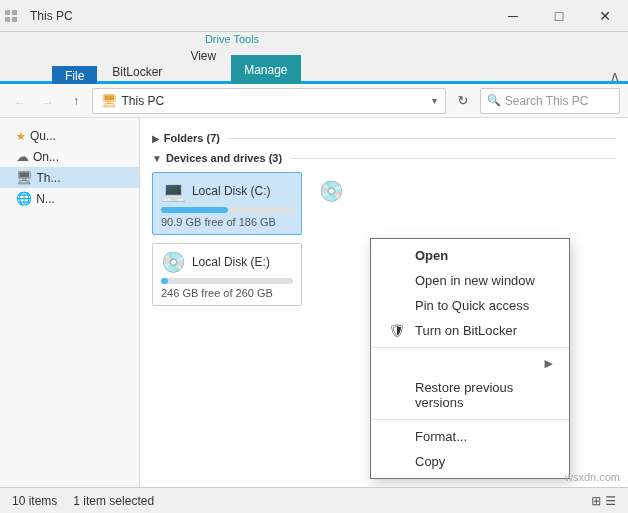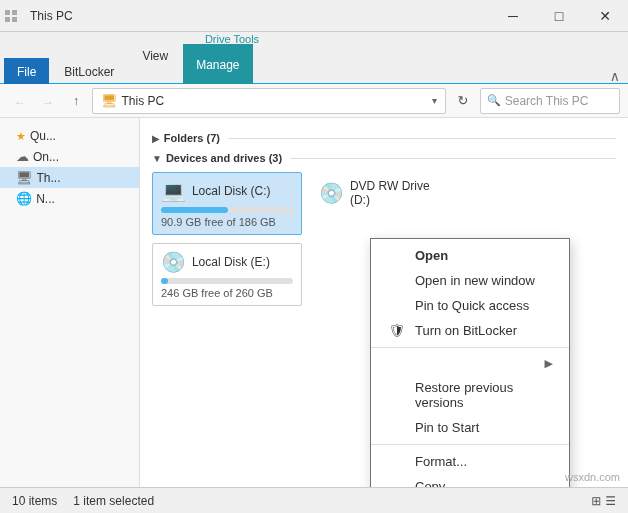--- a/index.html
+++ b/index.html
@@ -325,29 +325,29 @@
     </div>
     <span style="font-size:12px;color:#333;margin-left:8px;">This PC</span>
   </div>
   <div class="title-bar-controls">
     <button class="tb-btn">─</button>
     <button class="tb-btn">□</button>
     <button class="tb-btn close">✕</button>
   </div>
 </div>
 
-<div style="background:#f0f0f0; border-bottom:1px solid #0ea5e9; position:relative; height:52px;">
+<div style="background:#f0f0f0; border-bottom:3px solid #0ea5e9; position:relative; height:52px;">
 
   <div style="position:absolute; top:0; left:199px; width:66px; text-align:center; font-size:11px; color:#2196a0; padding-top:1px;">Drive Tools</div>
 
   <div style="display:flex; align-items:flex-end; height:52px; padding: 0 4px;">
-    <div class="ribbon-tab file-tab" style="margin-bottom:0; height:26px; display:flex; align-items:center; font-size:12px;">File</div>
+    <div class="ribbon-tab file-tab" style="margin-bottom:0; height:18px; display:flex; align-items:center; font-size:12px;margin-left:48px;">File</div>
     <div class="ribbon-tab" style="margin-bottom:0; height:26px; display:flex; align-items:center;">BitLocker</div>
     <div class="ribbon-tab" style="margin-bottom:16px; height:26px; display:flex; align-items:center;">View</div>
-    <div class="ribbon-tab manage-tab" style="height:40px; display:flex; align-items:center; position:relative; left:0;">
+    <div class="ribbon-tab manage-tab" style="height:29px; display:flex; align-items:center; position:relative; left:0;">
       <span>Manage</span>
     </div>
     <div style="flex:1; display:flex; justify-content:flex-end; align-items:center; padding-right:4px;">
       <span style="font-size:14px; color:#666; cursor:pointer;">∧</span>
     </div>
   </div>
 </div>
 
 <div class="address-bar">
   <button class="nav-btn disabled">←</button>
@@ -409,21 +409,20 @@
         </div>
         <div class="drive-bar-bg">
           <div class="drive-bar-fill" style="width:51%;"></div>
         </div>
         <span class="drive-space">90.9 GB free of 186 GB</span>
       </div>
 
       <div class="dvd-drive-item">
         <div class="drive-item-top">
           <span class="drive-icon">💿</span>
-          <span class="drive-name">DVD RW Drive (D:)</span>
         </div>
       </div>
 
       <div class="drive-item">
         <div class="drive-item-top">
           <span class="drive-icon">💿</span>
           <span class="drive-name">Local Disk (E:)</span>
         </div>
         <div class="drive-bar-bg">
           <div class="drive-bar-fill" style="width:5%; background:#4db8f0;"></div>
@@ -451,24 +450,20 @@
       </div>
       <div class="ctx-separator"></div>
       <div class="ctx-item">
         <span class="ctx-item-icon"></span>
         <span class="ctx-arrow">▶</span>
       </div>
       <div class="ctx-item">
         <span class="ctx-item-icon"></span>
         <span class="ctx-item-label">Restore previous versions</span>
       </div>
-      <div class="ctx-item">
-        <span class="ctx-item-icon"></span>
-        <span class="ctx-item-label">Pin to Start</span>
-      </div>
       <div class="ctx-separator"></div>
       <div class="ctx-item">
         <span class="ctx-item-icon"></span>
         <span class="ctx-item-label">Format...</span>
       </div>
       <div class="ctx-item">
         <span class="ctx-item-icon"></span>
         <span class="ctx-item-label">Copy</span>
       </div>
 

